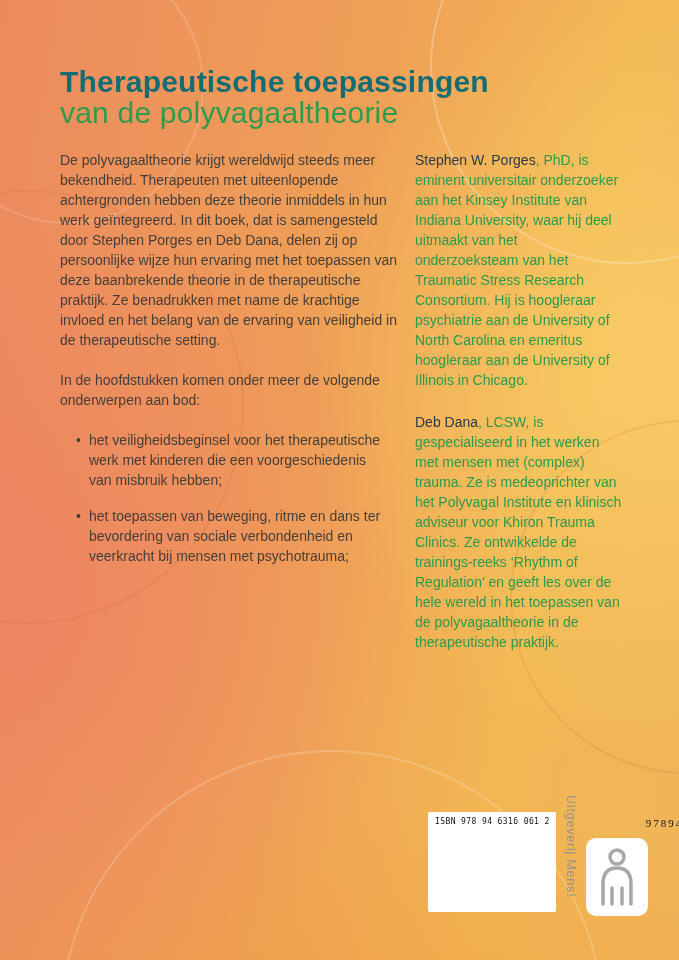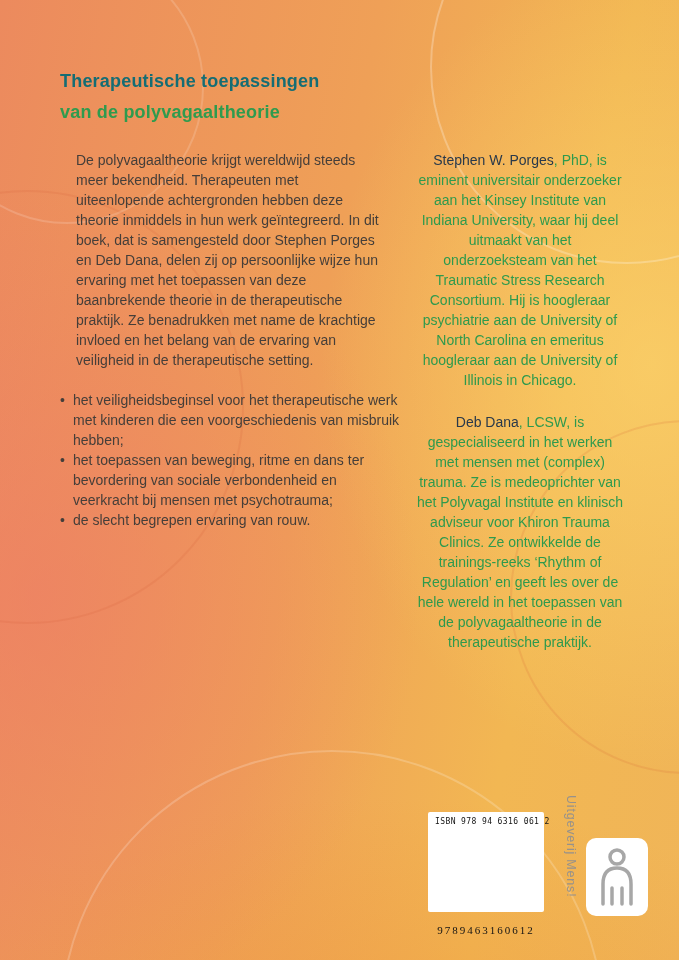--- a/index.html
+++ b/index.html
@@ -17,38 +17,38 @@
       linear-gradient(100deg, #ec8a5e 0%, #efa057 45%, #f2b753 75%, #f0b558 100%);
   }
   .deco{position:absolute;border-radius:50%;pointer-events:none;}
   .deco.c1{left:430px;top:-130px;width:390px;height:390px;border:2px solid rgba(255,255,255,0.26);}
   .deco.c2{left:-190px;top:190px;width:430px;height:430px;border:2px solid rgba(210,92,58,0.16);}
   .deco.c3{left:60px;top:750px;width:540px;height:540px;border:2px solid rgba(255,255,255,0.20);}
   .deco.c4{left:510px;top:420px;width:350px;height:350px;border:2px solid rgba(216,108,58,0.18);}
   .deco.c5{left:-70px;top:-50px;width:270px;height:270px;border:2px solid rgba(255,255,255,0.16);}
 
   .title{position:absolute;left:60px;top:66px;margin:0;font-weight:600;letter-spacing:0.2px;
-         font-size:18px;line-height:31px;}
+         font-size:30px;line-height:31px;}
   .title .t1{display:block;color:#156d74;}
-  .title .t2{display:block;color:#2f9b4e;font-weight:700;}
+  .title .t2{display:block;color:#2f9b4e;font-weight:400;}
 
   .left-col{position:absolute;left:60px;top:150px;width:340px;
             font-size:14px;line-height:20px;color:#453e39;}
-  .left-col p{margin:0 16px 20px;}
+  .left-col p{margin:0 0 20px;}
   .topics{margin:0 0 20px;padding:0;list-style:none;}
-  .topics li{position:relative;padding-left:13px;margin:0;}
+  .topics li{position:relative;padding-left:13px;margin:16px;}
   .topics li::before{content:"\2022";position:absolute;left:0;top:0;}
 
   .right-col{position:absolute;left:415px;top:150px;width:210px;
              font-size:14px;line-height:20px;color:#2e9a4d;}
-  .right-col p{margin:0 0 22px;text-align:center;}
+  .right-col p{margin:0 0 22px;}
   .author-name{color:#29394a;}
 
-  .barcode{position:absolute;left:428px;top:812px;width:116px;height:100px;background:#ffffff;
-           border-radius:2px;display:flex;flex-direction:column;box-sizing:border-box;
+  .barcode{position:absolute;left:428px;top:812px;width:128px;height:100px;background:#ffffff;
+           border-radius:2px;display:flex;flex-direction:row;box-sizing:border-box;
            padding:5px 7px 4px;gap:46px;}
   .isbn-label{font-family:"DejaVu Sans Mono", monospace;font-size:8px;letter-spacing:0.4px;
               text-align:center;color:#141414;white-space:nowrap;}
   .bars{flex:1;margin:3px 2px 3px;background-color:#ffffff;
         background-image:
           repeating-linear-gradient(90deg,#181818 0 2px, transparent 2px 4px),
           repeating-linear-gradient(90deg,#181818 0 1px, transparent 1px 9px);}
   .barcode-number{font-family:Liberation Serif, serif;font-size:11px;text-align:center;
                   letter-spacing:2px;color:#141414;white-space:nowrap;}
 
@@ -67,24 +67,24 @@
   <div class="deco c4"></div>
   <div class="deco c5"></div>
 
   <h1 class="title">
     <span class="t1">Therapeutische toepassingen</span>
     <span class="t2">van de polyvagaaltheorie</span>
   </h1>
 
   <div class="left-col">
     <p>De polyvagaaltheorie krijgt wereldwijd steeds meer bekendheid. Therapeuten met uiteenlopende achtergronden hebben deze theorie inmiddels in hun werk geïntegreerd. In dit boek, dat is samengesteld door Stephen Porges en Deb Dana, delen zij op persoonlijke wijze hun ervaring met het toepassen van deze baanbrekende theorie in de therapeutische praktijk. Ze benadrukken met name de krachtige invloed en het belang van de ervaring van veiligheid in de therapeutische setting.</p>
+    <p>In de hoofdstukken komen onder meer de volgende onderwerpen aan bod:</p>
     <ul class="topics">
       <li>het veiligheidsbeginsel voor het therapeutische werk met kinderen die een voorgeschiedenis van misbruik hebben;</li>
       <li>het toepassen van beweging, ritme en dans ter bevordering van sociale verbondenheid en veerkracht bij mensen met psychotrauma;</li>
-      <li>de slecht begrepen ervaring van rouw.</li>
     </ul>
   </div>
 
   <div class="right-col">
     <p><span class="author-name">Stephen W. Porges</span><span>, PhD, </span><span>is eminent universitair onderzoeker aan het Kinsey Institute van Indiana University, waar hij deel uitmaakt van het onderzoeksteam van het Traumatic Stress Research Consortium. Hij is hoogleraar psychiatrie aan de University of North Carolina en emeritus hoogleraar aan de University of Illinois in Chicago.</span></p>
     <p><span class="author-name">Deb Dana</span><span>, LCSW, is </span><span>gespecialiseerd in het werken met mensen met (complex) trauma. Ze is medeoprichter van het Polyvagal Institute en klinisch adviseur voor Khiron Trauma Clinics. Ze ontwikkelde de trainings-reeks ‘Rhythm of Regulation’ en geeft les over de hele wereld in het toepassen van de polyvagaaltheorie in de therapeutische praktijk.</span></p>
   </div>
 
   <div class="barcode">
     <div class="isbn-label">ISBN 978 94 6316 061 2</div>

